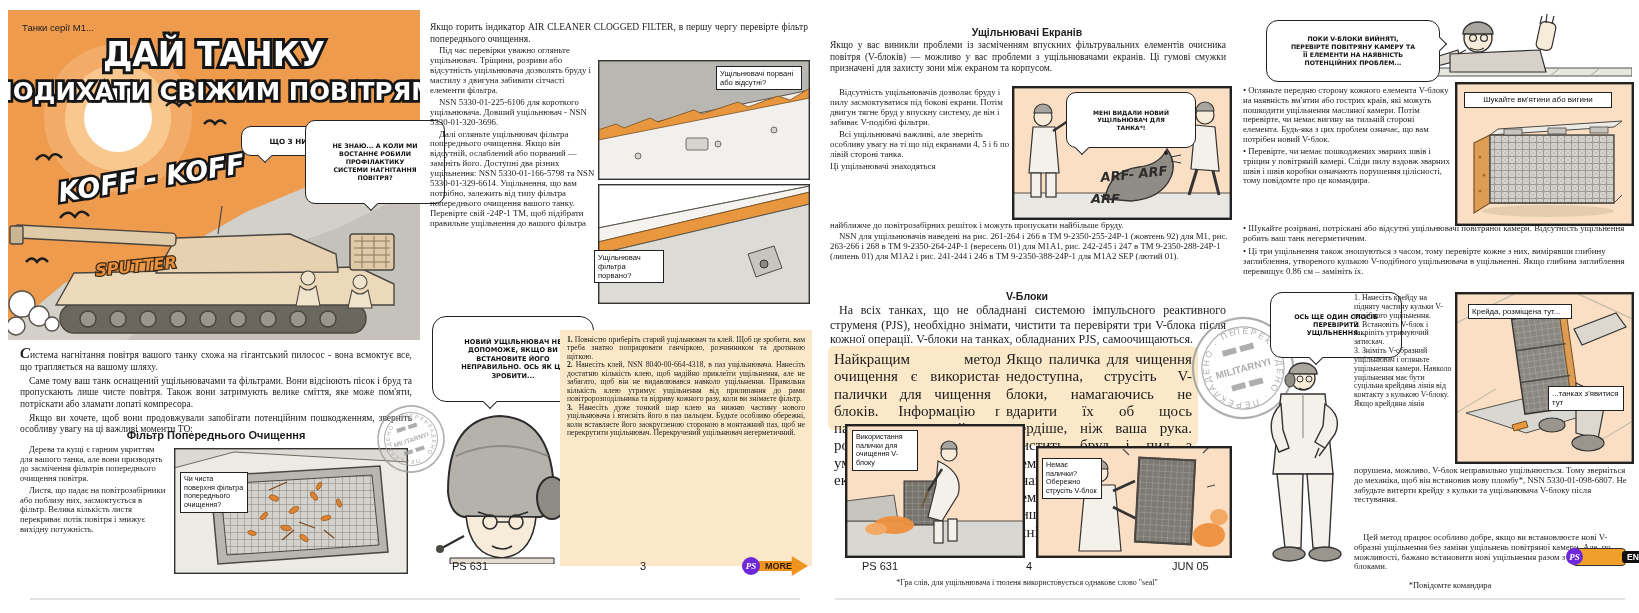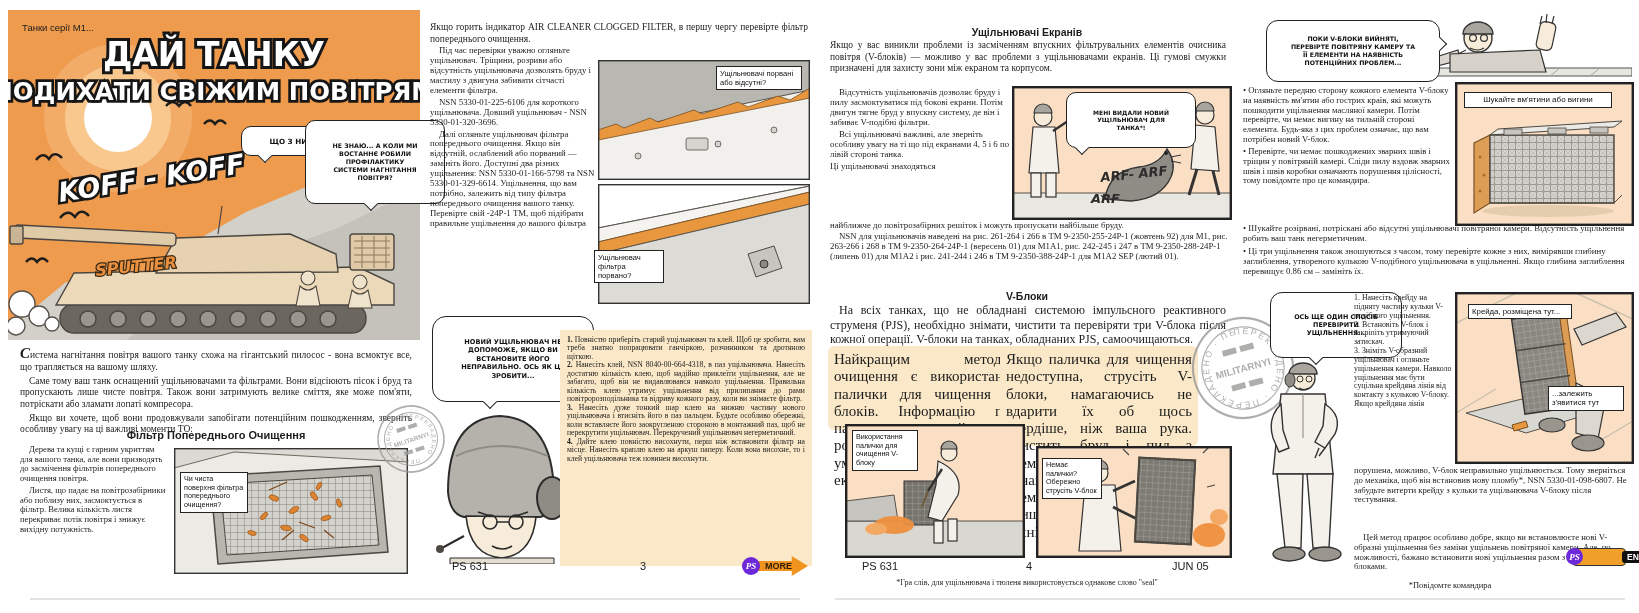--- a/index.html
+++ b/index.html
@@ -224,21 +224,20 @@
     <path d="M62 150 q10 6 20 0" fill="none" stroke="#2c2c2c" stroke-width="1.6"></path>
     <path d="M34 140 L12 152" stroke="#2c2c2c" stroke-width="2"></path>
     <circle cx="10" cy="153" r="4" fill="#4c4943"></circle>
     <path d="M20 162 L124 162 124 168 20 168 Z" fill="#e5ded0" stroke="#2c2c2c"></path>
   </svg>
 
   <div class="stepsbox" style="left:560px;top:330px;width:238px;height:224px;">
     <p><b>1. </b><span>Повністю приберіть старий ущільнювач та клей. Щоб це зробити, вам треба знатно попрацювати ганчіркою, розчинником та дротяною щіткою.</span></p>
     <p><b>2. </b><span>Нанесіть клей, NSN 8040-00-664-4318, в паз ущільнювача. Нанесіть достатню кількість клею, щоб надійно приклеїти ущільнення, але не забагато, щоб він не видавлювався навколо ущільнення. Правильна кількість клею утримує ущільнення від прилипання до рами повітророзподільника та відриву кожного разу, коли ви знімаєте фільтр.</span></p>
     <p><b>3. </b><span>Нанесіть дуже тонкий шар клею на нижню частину нового ущільнювача і втисніть його в паз пальцем. Будьте особливо обережні, коли вставляєте його заокругленою стороною в монтажний паз, щоб не перекрутити ущільнювач. Перекручений ущільнювач негерметичний.</span></p>
-    <p><b>4. </b><span>Дайте клею повністю висохнути, перш ніж встановити фільтр на місце. Нанесіть краплю клею на аркуш паперу. Коли вона висохне, то і клей ущільнювача теж повинен висохнути.</span></p>
   </div>
 
   <div class="footer" style="left:452px;top:560px;">PS 631</div>
   <div class="footer" style="left:640px;top:560px;">3</div>
   <div class="abs" style="left:742px;top:556px;width:66px;height:20px;">
     <div class="morearrow"></div>
     <span class="morelabel">MORE</span>
     <span class="pscirc">PS</span>
   </div>
 
@@ -473,21 +472,21 @@
     </g>
     <g fill="#dcd8cf" stroke="#333" stroke-width="1.2">
       <path d="M118 36 L160 20 170 34 126 52 Z"></path>
       <path d="M120 90 L150 104 142 146 120 140 Z"></path>
       <ellipse cx="132" cy="150" rx="16" ry="8" fill="#9a968e"></ellipse>
       <ellipse cx="96" cy="132" rx="13" ry="7" fill="#9a968e"></ellipse>
     </g>
     <rect x="0.7" y="0.7" width="175.6" height="168.6" fill="none" stroke="#222" stroke-width="1.4"></rect>
   </svg>
   <div class="labelbox" style="left:1468px;top:304px;width:96px;font-size:7.8px;">Крейда, розміщена тут...</div>
-  <div class="labelbox" style="left:1548px;top:386px;width:68px;font-size:7.8px;">...залежить з'явитися тут</div>
+  <div class="labelbox" style="left:1548px;top:386px;width:68px;font-size:7.8px;">...танках з'явитися тут</div>
 
   <p class="abs col-text" style="left:1354px;top:466px;width:278px;font-size:8.7px;">порушена, можливо, V-блок неправильно ущільнюється. Тому зверніться до механіка, щоб він встановив нову пломбу*, NSN 5330-01-098-6807. Не забудьте витерти крейду з кульки та ущільнювача V-блоку після тестування.</p>
   <p class="abs col-text ind" style="left:1354px;top:505px;width:278px;font-size:8.7px;margin-top:28px;">Цей метод працює особливо добре, якщо ви встановлюєте нові V-образні ущільнення без заміни ущільнень повітряної камери. Але, по можливості, бажано встановити нові ущільнення разом з новими V-блоками.</p>
 
   <div class="abs" style="left:1566px;top:548px;width:62px;height:18px;">
     <div class="endband"></div>
     <span class="pscirc" style="top:0;width:17px;height:17px;">PS</span>
     <span class="endpill">END</span>
   </div>
 

